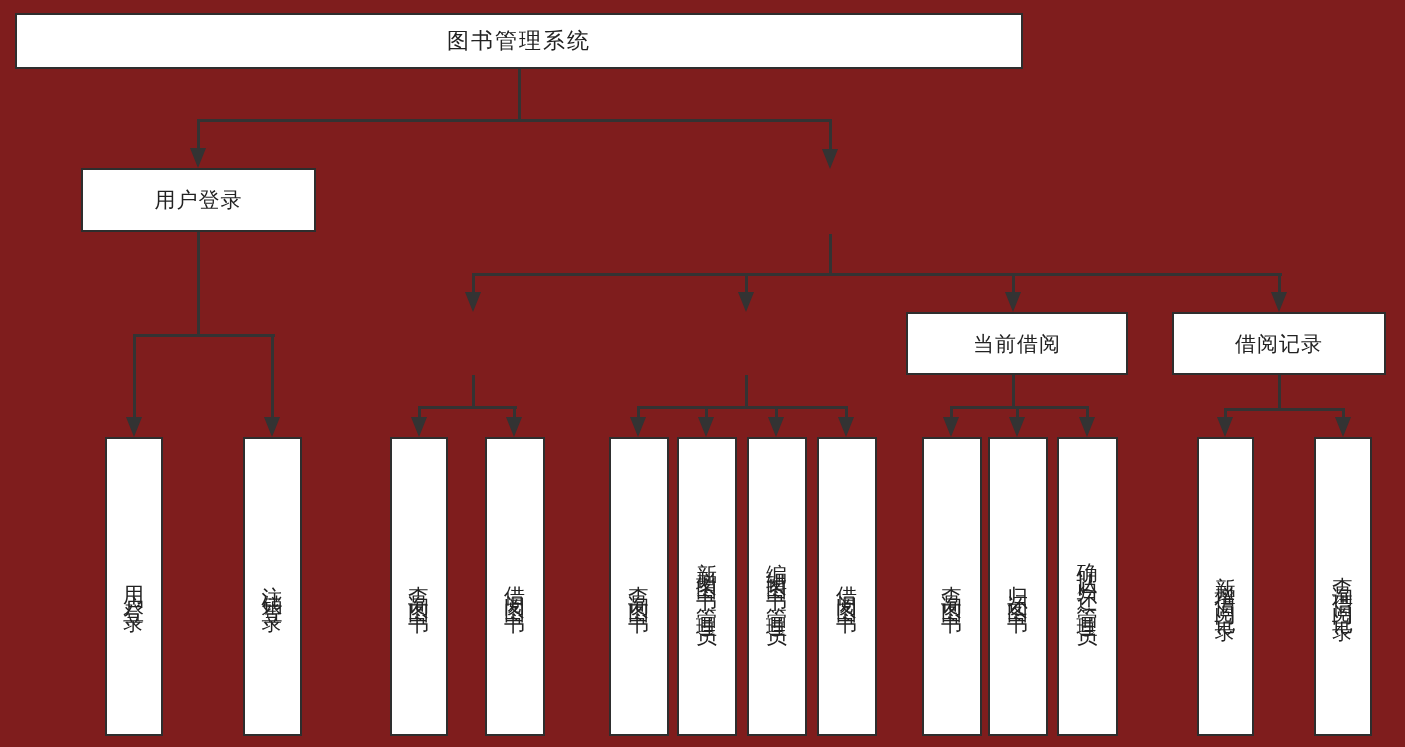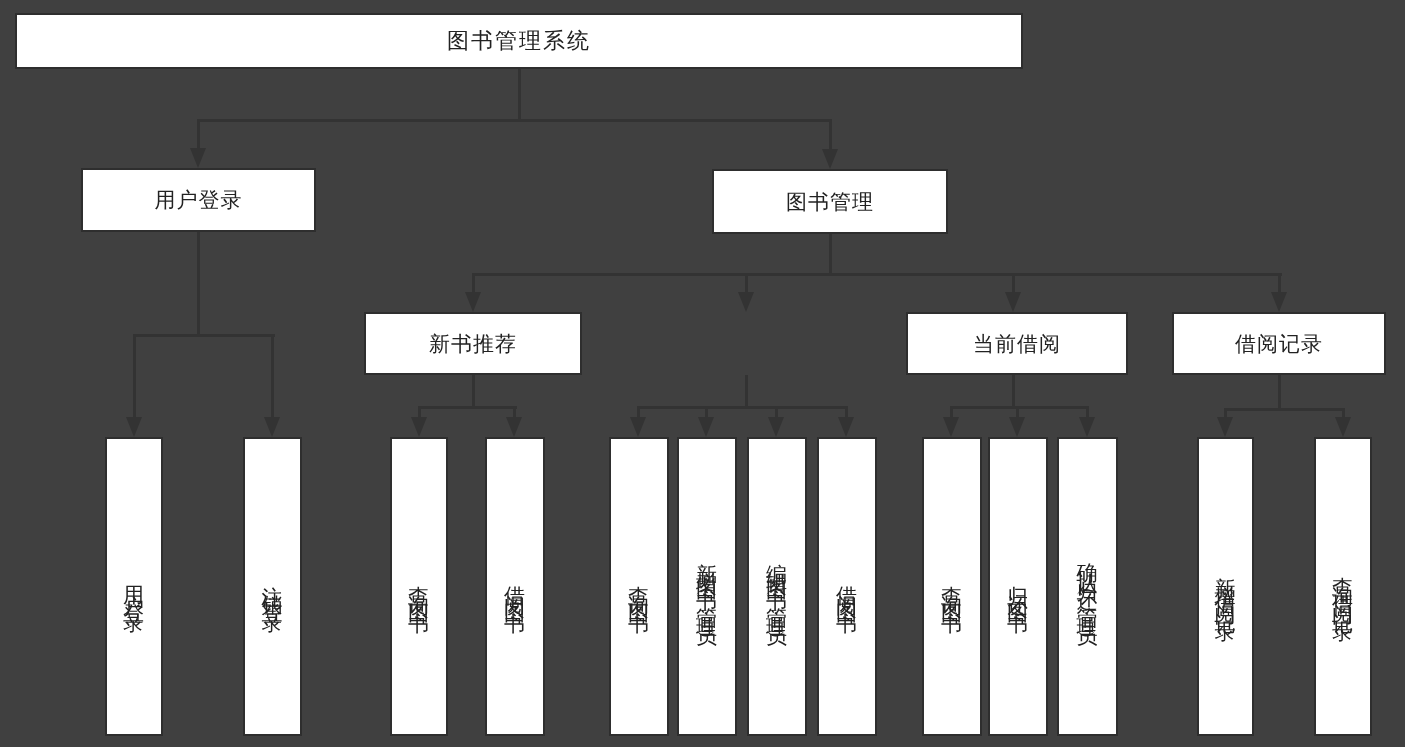--- a/index.html
+++ b/index.html
@@ -1,17 +1,17 @@
 <!DOCTYPE html>
 <html><head>
 <meta charset="utf-8">
 <style>
   html,body{margin:0;padding:0;background:#ffffff;}
   #canvas{
-    position:relative;width:1405px;height:747px;background:#404040;overflow:hidden;
+    position:relative;width:1405px;height:747px;background:#7f1d1d;overflow:hidden;
     font-family:"Liberation Sans","DejaVu Sans",sans-serif;
     --line:#333333;--border:#2e2e2e;--ink:#222222;
   }
   .box{
     position:absolute;box-sizing:border-box;border:2px solid var(--border);
     background:#fff;display:flex;align-items:center;justify-content:center;
     color:var(--ink);font-size:21px;letter-spacing:1px;white-space:nowrap;
   }
   .box.root{font-size:22px;letter-spacing:2px;}
   .box.v{
@@ -37,41 +37,39 @@
   <div class="box root" style="left:15px;top:13px;width:1008px;height:56px;">图书管理系统</div>
 
   <div class="ln" style="left:518px;top:69px;width:3px;height:52px;"></div>
   <div class="ln" style="left:197px;top:119px;width:635px;height:3px;"></div>
   <div class="ln" style="left:197px;top:119px;width:3px;height:32px;"></div>
   <div class="ar" style="left:190px;top:148px;"></div>
   <div class="ln" style="left:829px;top:119px;width:3px;height:33px;"></div>
   <div class="ar" style="left:822px;top:149px;"></div>
 
   <div class="box" style="left:81px;top:168px;width:235px;height:64px;">用户登录</div>
-  <div class="box" style="left:712px;top:169px;width:236px;height:65px;">图书管理</div>
 
   <div class="ln" style="left:197px;top:232px;width:3px;height:104px;"></div>
   <div class="ln" style="left:133px;top:334px;width:142px;height:3px;"></div>
   <div class="ln" style="left:133px;top:334px;width:3px;height:86px;"></div>
   <div class="ar" style="left:126px;top:417px;"></div>
   <div class="ln" style="left:271px;top:334px;width:3px;height:86px;"></div>
   <div class="ar" style="left:264px;top:417px;"></div>
 
   <div class="ln" style="left:829px;top:234px;width:3px;height:42px;"></div>
   <div class="ln" style="left:472px;top:273px;width:810px;height:3px;"></div>
   <div class="ln" style="left:472px;top:273px;width:3px;height:22px;"></div>
   <div class="ar" style="left:465px;top:292px;"></div>
   <div class="ln" style="left:745px;top:273px;width:3px;height:22px;"></div>
   <div class="ar" style="left:738px;top:292px;"></div>
   <div class="ln" style="left:1012px;top:273px;width:3px;height:22px;"></div>
   <div class="ar" style="left:1005px;top:292px;"></div>
   <div class="ln" style="left:1278px;top:273px;width:3px;height:22px;"></div>
   <div class="ar" style="left:1271px;top:292px;"></div>
 
-  <div class="box" style="left:364px;top:312px;width:218px;height:63px;">新书推荐</div>
   <div class="box" style="left:906px;top:312px;width:222px;height:63px;">当前借阅</div>
   <div class="box" style="left:1172px;top:312px;width:214px;height:63px;">借阅记录</div>
 
   <div class="ln" style="left:472px;top:375px;width:3px;height:33px;"></div>
   <div class="ln" style="left:418px;top:406px;width:99px;height:3px;"></div>
   <div class="ln" style="left:418px;top:406px;width:3px;height:14px;"></div>
   <div class="ar" style="left:411px;top:417px;"></div>
   <div class="ln" style="left:513px;top:406px;width:3px;height:14px;"></div>
   <div class="ar" style="left:506px;top:417px;"></div>
 

